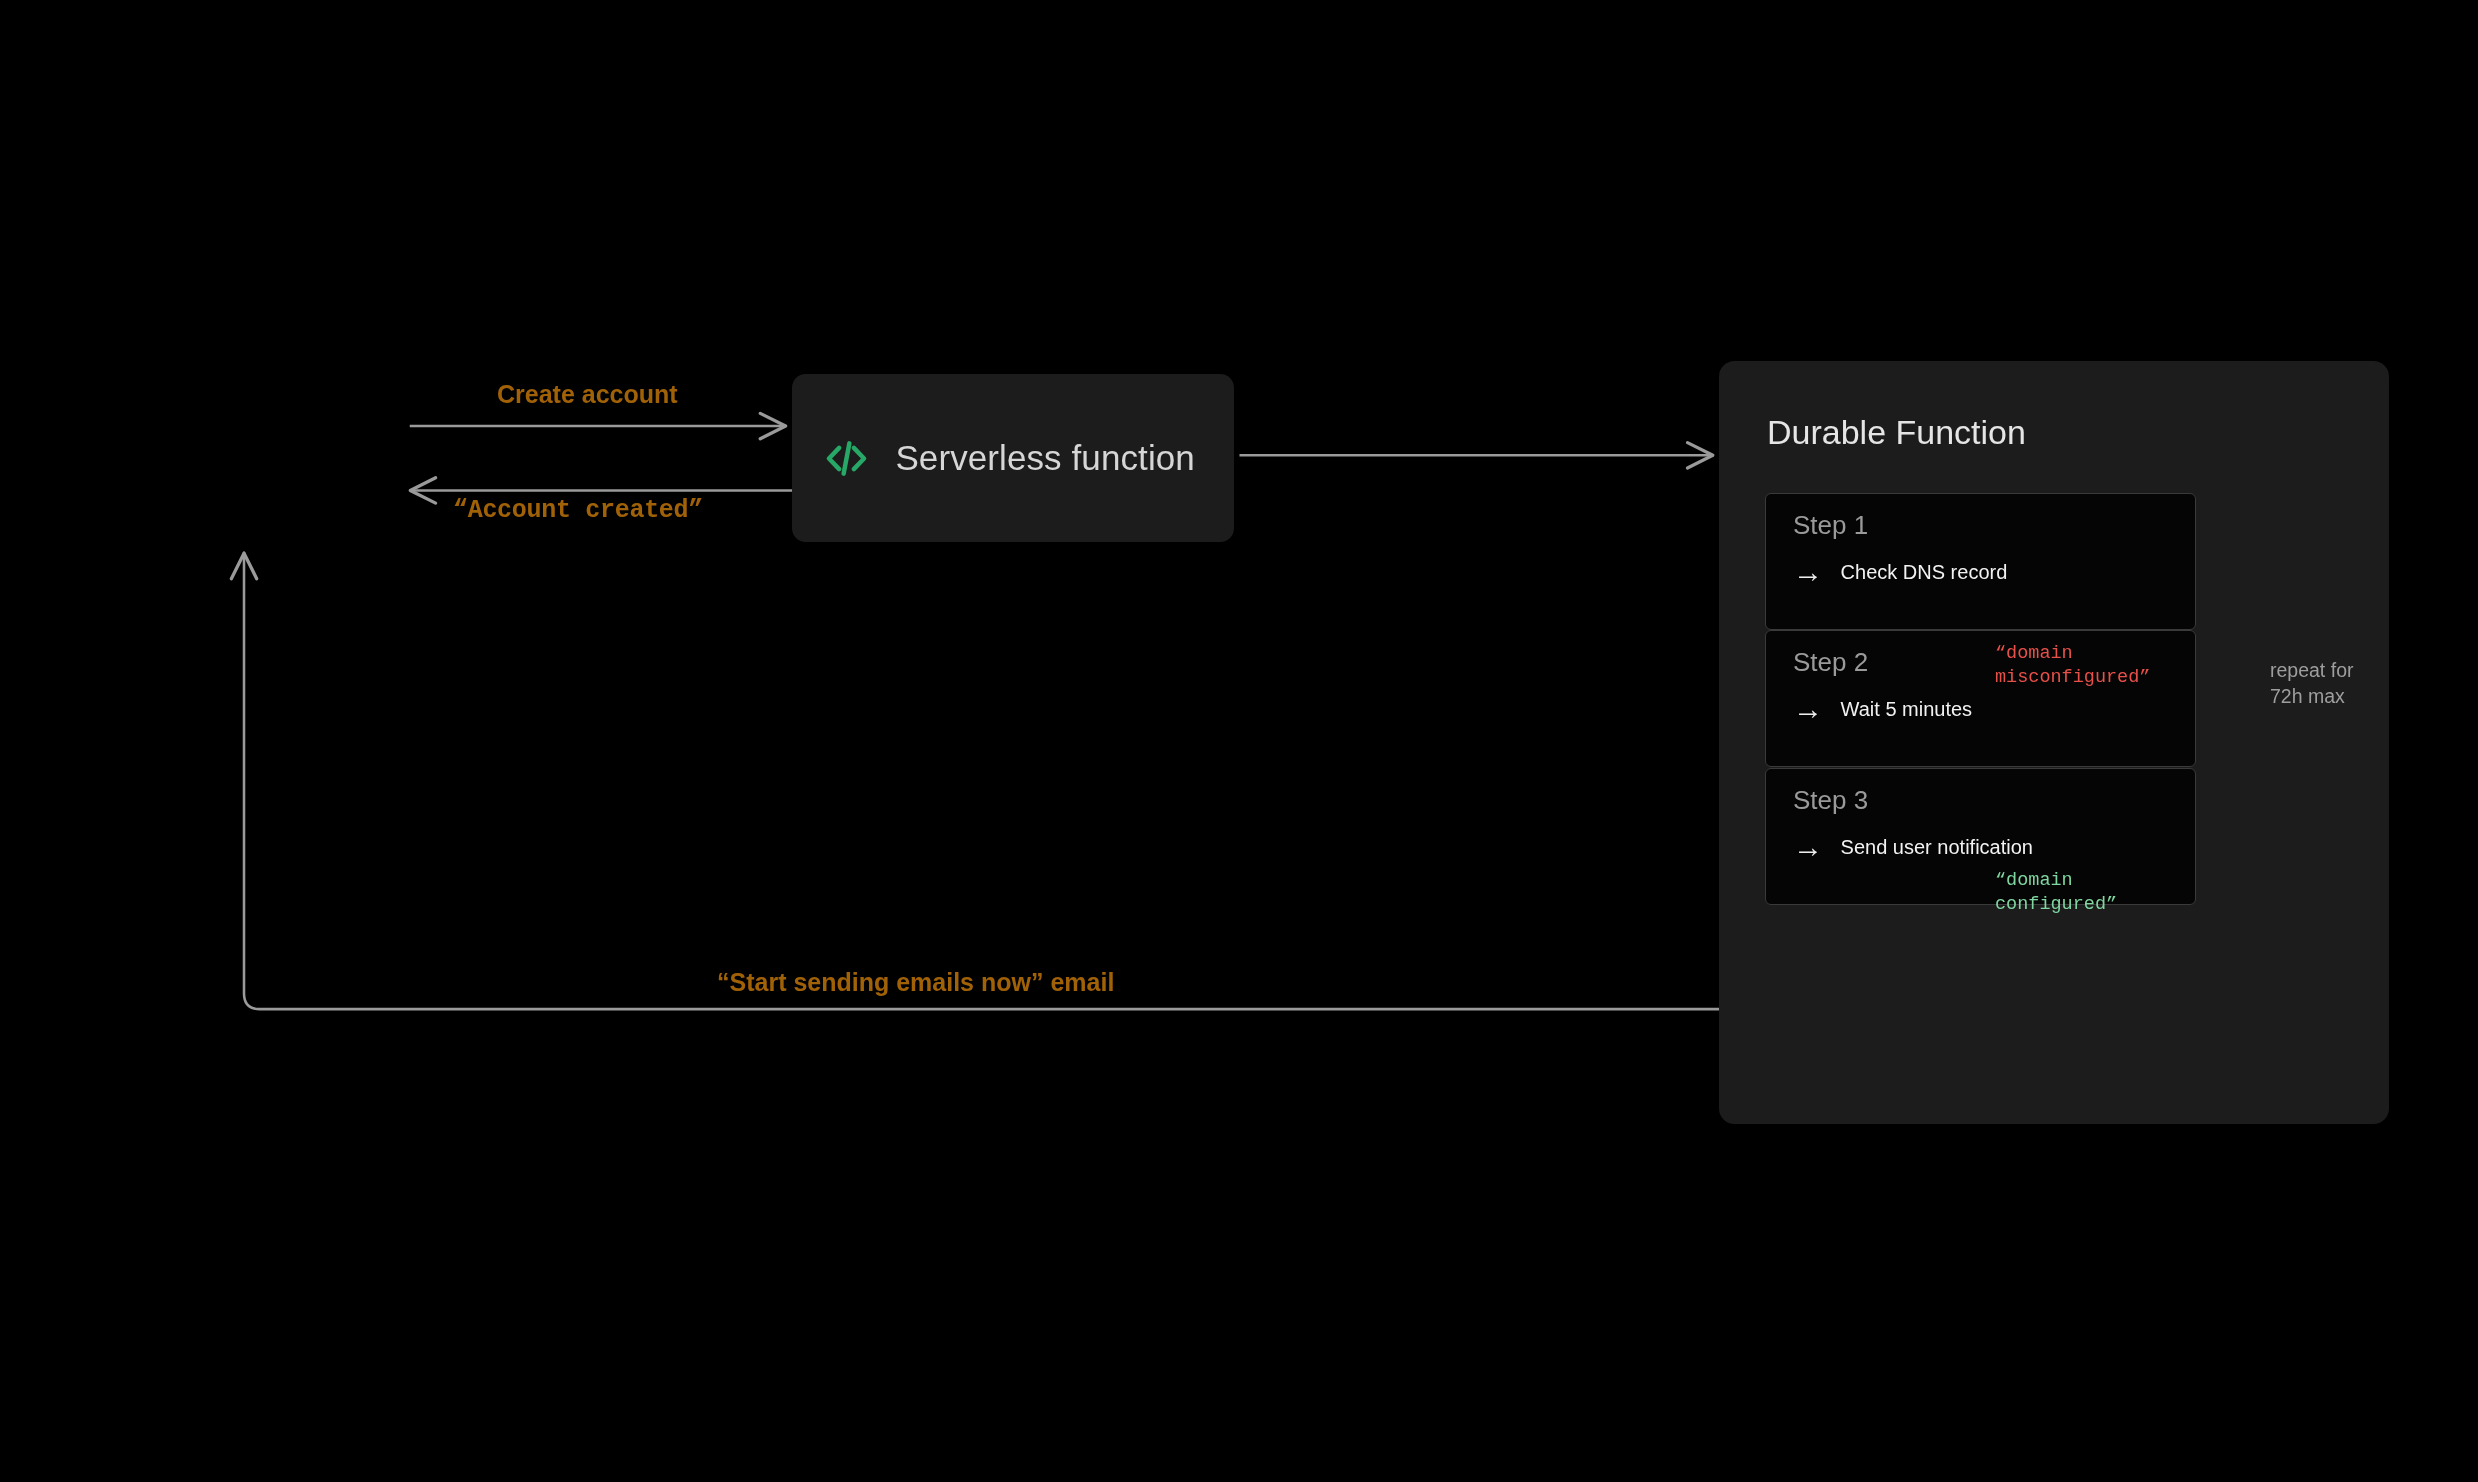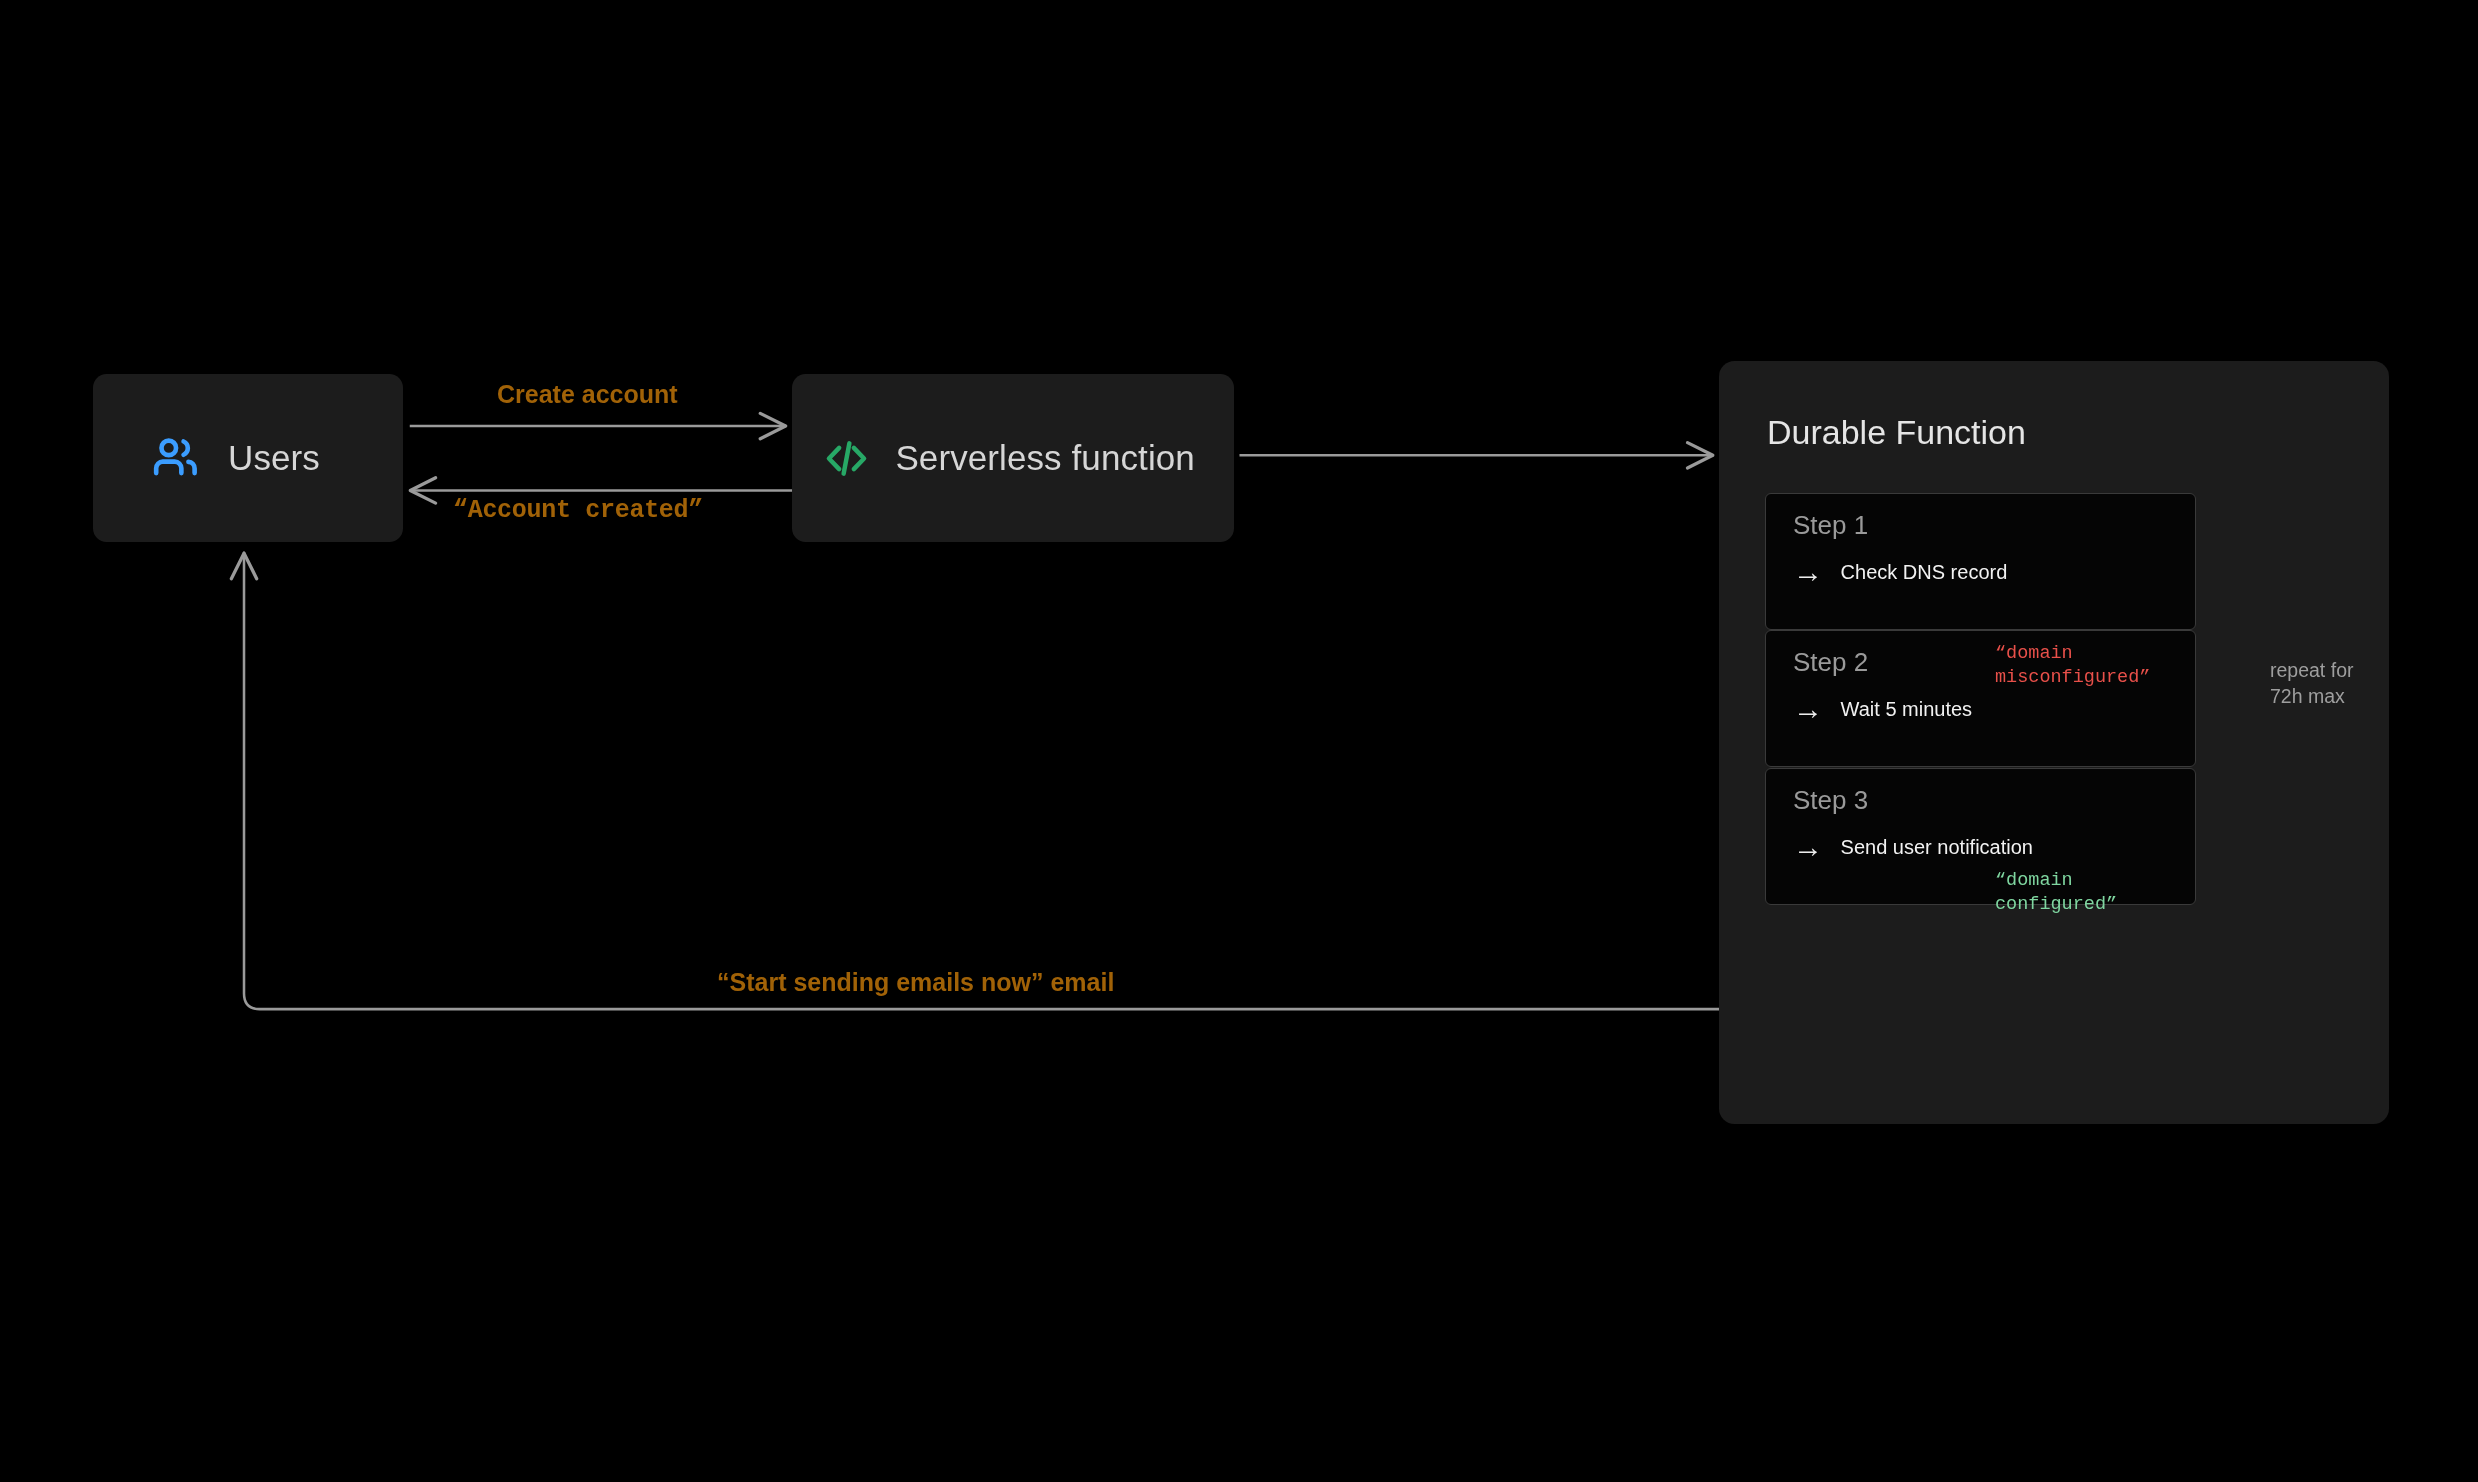--- a/index.html
+++ b/index.html
@@ -198,31 +198,20 @@
 
     <line x1="2025" y1="650" x2="2025" y2="740" stroke="#9a9a9a" stroke-width="2.4" marker-end="url(#ah-sm)"></line>
 
     <line x1="2025" y1="791" x2="2025" y2="881" stroke="#9a9a9a" stroke-width="2.4" marker-end="url(#ah-sm)"></line>
 
     <path d="M2256,776 L2323,776 L2323,573 L2262,573" fill="none" stroke="#9a9a9a" stroke-width="2.3" stroke-linecap="round" stroke-linejoin="round" marker-end="url(#ah-sm)"></path>
 
     <path d="M1806,1035 L266,1035 Q250,1035 250,1019 L250,567" fill="none" stroke="#9a9a9a" stroke-width="2.6" stroke-linecap="round" stroke-linejoin="round" marker-end="url(#ah-r)"></path>
   </svg>
 
-  <div class="node-box" id="users-node">
-    <span class="node-icon">
-      <svg width="53" height="53" viewBox="0 0 24 24" fill="none" stroke="#3b9dff" stroke-width="2.1" stroke-linecap="round" stroke-linejoin="round">
-        <circle cx="8.5" cy="7.2" r="3.3"></circle>
-        <path d="M2.8 18.6v-2.2a3 3 0 0 1 3-3h5.4a3 3 0 0 1 3 3v2.2"></path>
-        <path d="M15.2 4.3a3.3 3.3 0 0 1 0 6"></path>
-        <path d="M17.4 13.5a3 3 0 0 1 2.8 3v2.1"></path>
-      </svg>
-    </span>
-    <span class="node-label">Users</span>
-  </div>
 
   <div class="node-box" id="serverless-node">
     <span class="node-icon">
       <svg width="49" height="49" viewBox="0 0 24 24" fill="none" stroke="#27a866" stroke-width="2.2" stroke-linecap="round" stroke-linejoin="round">
         <polyline points="8.4,6.8 3.4,12 8.4,17.2"></polyline>
         <polyline points="15.6,6.8 20.6,12 15.6,17.2"></polyline>
         <line x1="13.4" y1="4.6" x2="10.6" y2="19.4"></line>
       </svg>
     </span>
     <span class="node-label">Serverless function</span>

